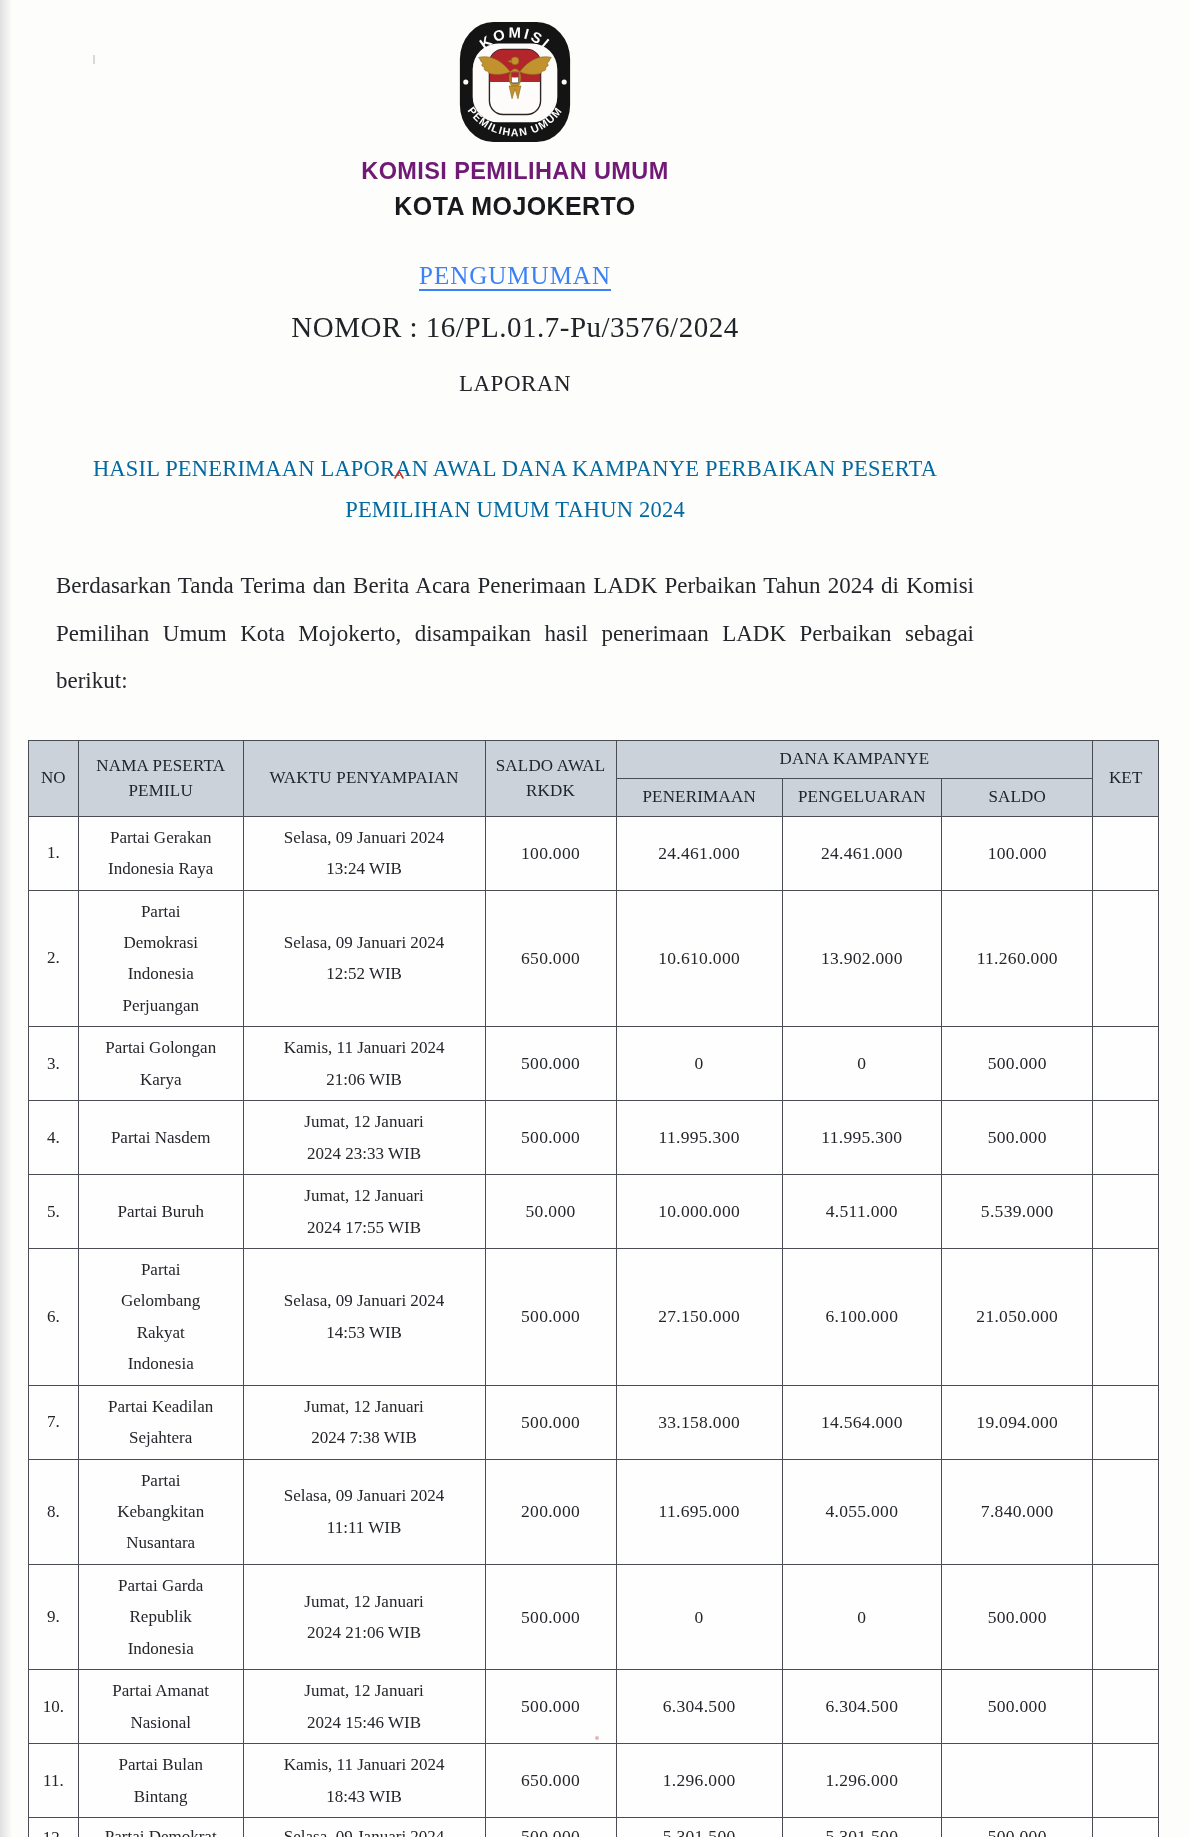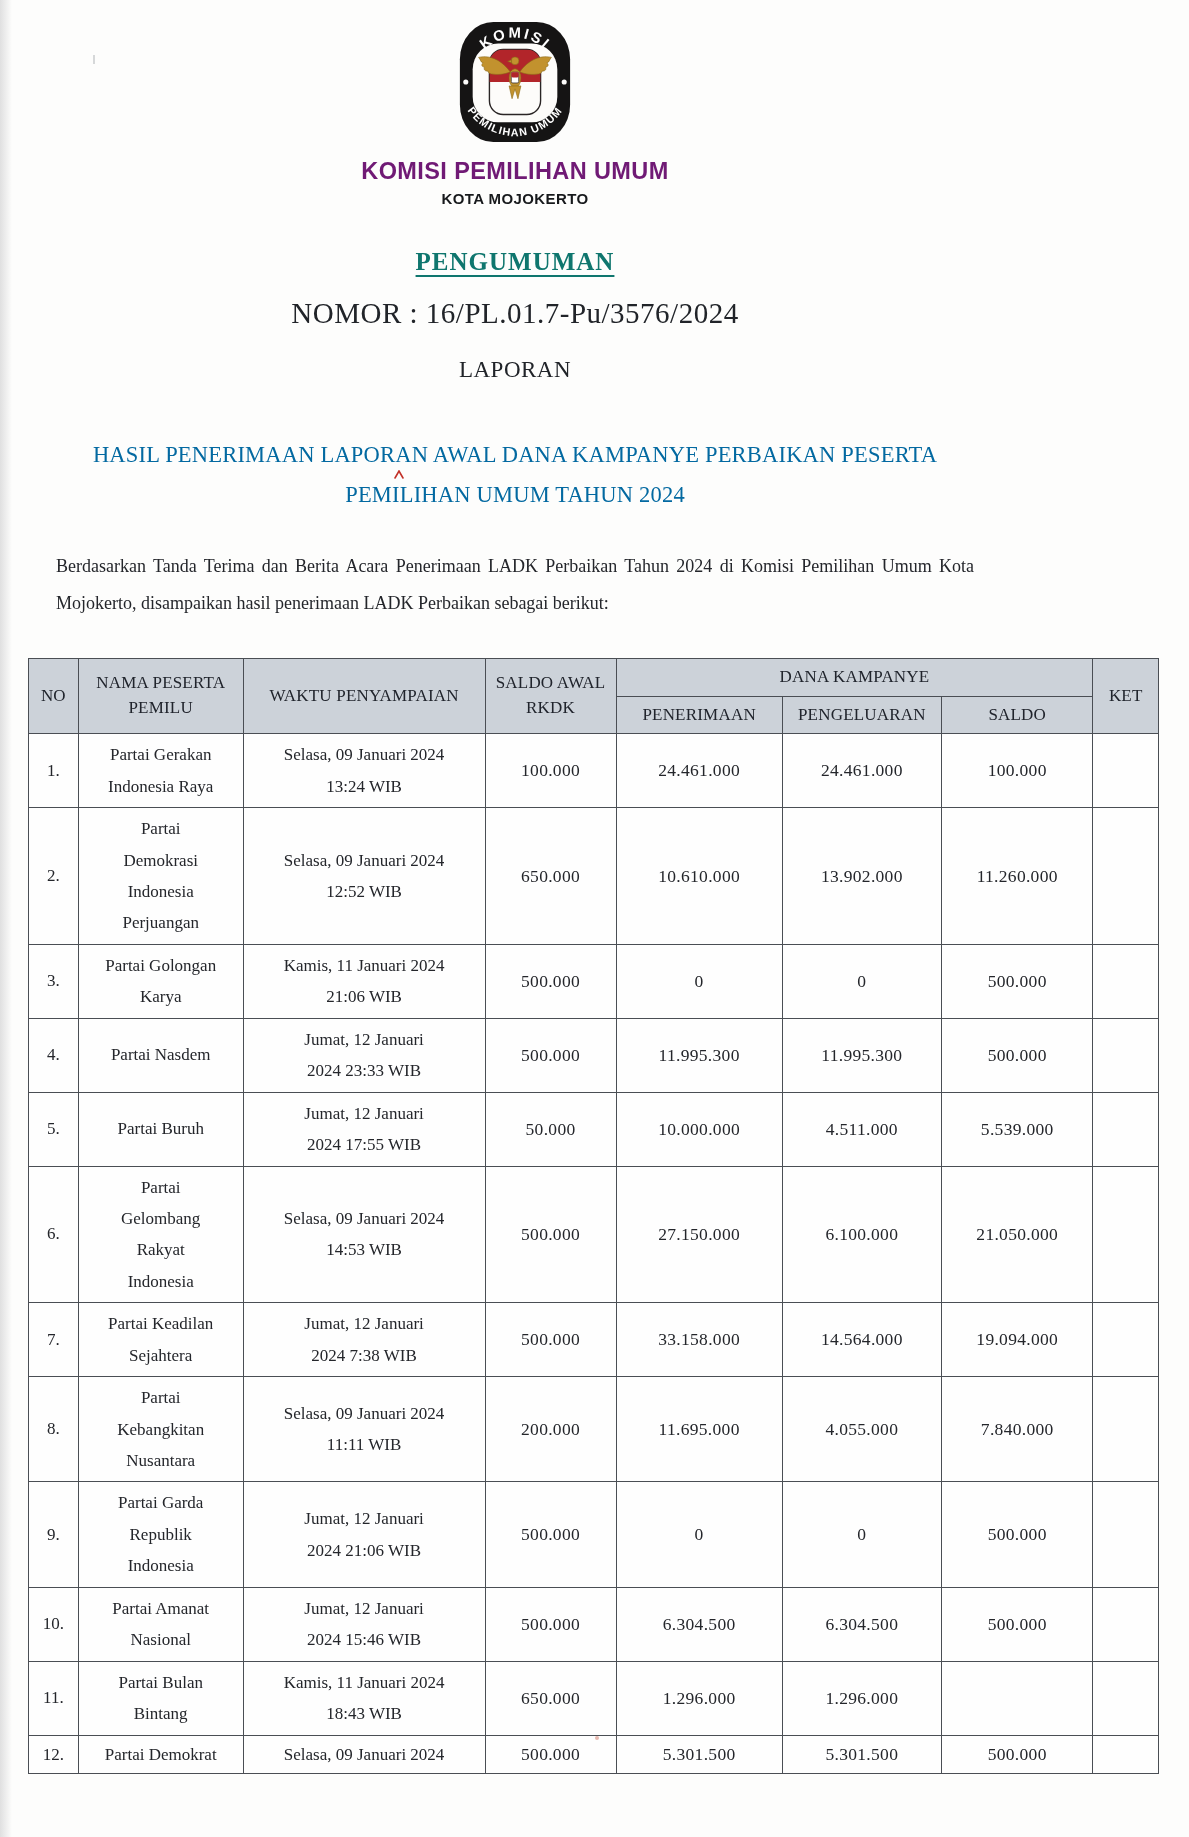--- a/index.html
+++ b/index.html
@@ -14,30 +14,30 @@
   .speck-gray{position:absolute;left:93px;top:55px;width:2px;height:9px;background:#9aa0a6;opacity:.4;}
   .speck-red{position:absolute;left:595px;top:1736px;width:4px;height:4px;border-radius:50%;background:#d2806f;opacity:.55;}
   .red-caret{position:absolute;left:393px;top:470px;width:12px;height:9px;}
 
   .doc-body{width:990px;margin:0 0 0 20px;text-align:center;}
 
   .logo-wrap{margin:20px auto 0 auto;width:122px;height:124px;}
   .org-line1{margin:10px 0 0 0;font-family:"Liberation Sans","DejaVu Sans",sans-serif;
     font-weight:700;font-size:23.5px;letter-spacing:.4px;color:#701a75;line-height:1.45;}
   .org-line2{margin:0;font-family:"Liberation Sans","DejaVu Sans",sans-serif;
-    font-weight:700;font-size:15px;letter-spacing:.4px;color:#17191c;line-height:1.45;}
-
-  .announce-heading{margin:38px 0 0 0;font-size:25px;font-weight:700;letter-spacing:1px;
-    text-decoration:underline;text-underline-offset:5px;color:#0f766e;}
+    font-weight:700;font-size:25px;letter-spacing:.4px;color:#17191c;line-height:1.45;}
+
+  .announce-heading{margin:38px 0 0 0;font-size:25px;font-weight:400;letter-spacing:1px;
+    text-decoration:underline;text-underline-offset:5px;color:#3b82f6;}
   .announce-number{margin:21px 0 0 0;font-size:29px;letter-spacing:.5px;color:#212429;}
   .announce-about{margin:27px 0 0 0;font-size:23px;letter-spacing:.5px;color:#212429;}
   .announce-title{margin:52px 0 0 0;font-size:22.5px;line-height:1.8;letter-spacing:.2px;color:#0369a1;}
 
   .intro-par{margin:32px 0 0 0;padding:0 36px;text-align:justify;text-justify:inter-word;
-    font-size:18px;line-height:2.06;color:#24262b;}
+    font-size:23px;line-height:2.06;color:#24262b;}
 
   table.ladk{border-collapse:collapse;table-layout:fixed;width:1131px;margin:36px 0 0 28px;
     font-size:17px;color:#24262b;}
   table.ladk th,table.ladk td{border:1.7px solid #4a4e54;overflow:hidden;}
   table.ladk thead th{
     background:#ccd2d9;font-weight:400;font-size:17px;line-height:1.45;
     color:#20242c;padding:6px 3px;letter-spacing:.2px;white-space:pre-line;vertical-align:middle;}
   table.ladk td{background:#fefefe;text-align:center;vertical-align:middle;padding:5px 4px;}
   td.cell-no{vertical-align:top;text-align:center;padding-top:12px;}
   td.cell-nama,td.cell-waktu{white-space:pre-line;line-height:1.85;}

